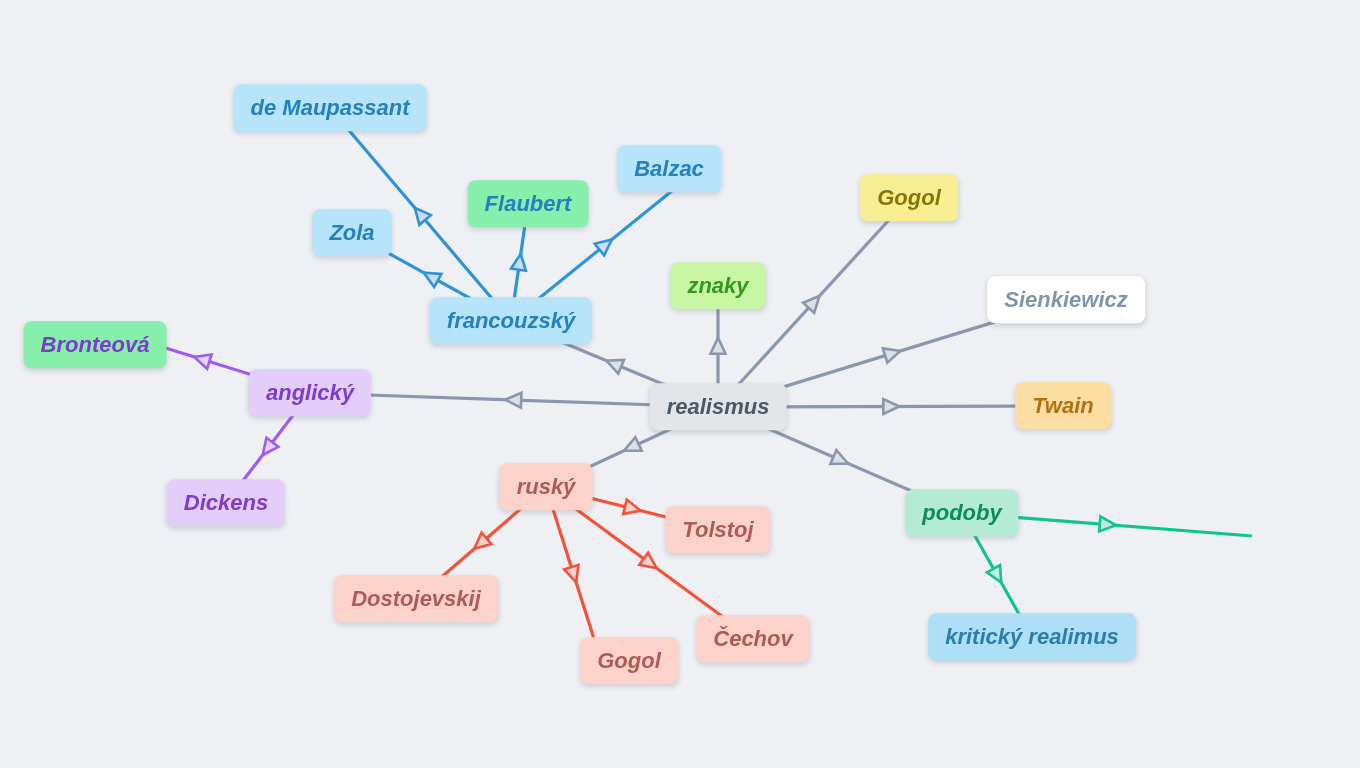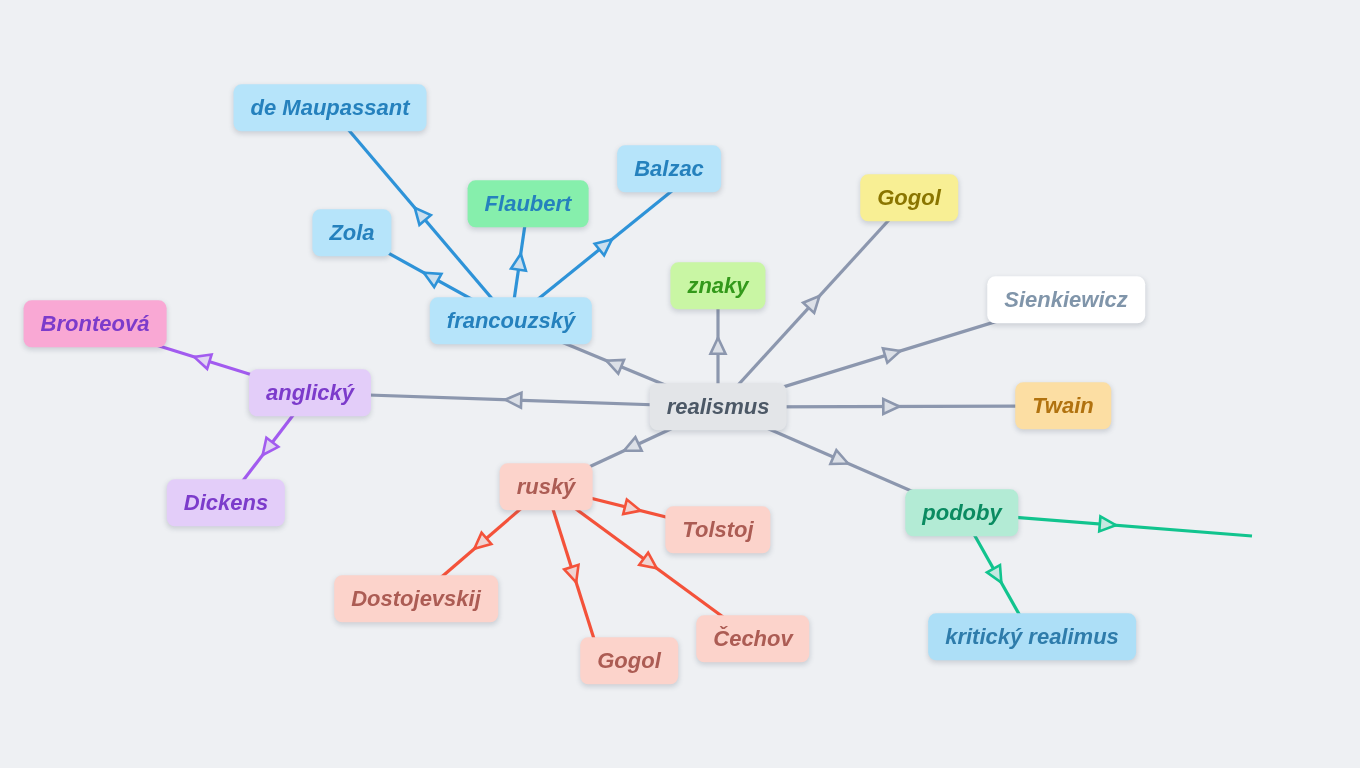--- a/index.html
+++ b/index.html
@@ -99,21 +99,21 @@
       <div class="node" style="left: 1066px; top: 300px; background: rgb(255, 255, 255); color: rgb(128, 149, 170);"><span>Sienkiewicz</span></div>
       <div class="node" style="left: 1063px; top: 406px; background: rgb(252, 222, 163); color: rgb(177, 114, 15);"><span>Twain</span></div>
       <div class="node" style="left: 962px; top: 513px; background: rgb(179, 235, 213); color: rgb(10, 139, 97);"><span>podoby</span></div>
       <div class="node" style="left: 1032px; top: 637px; background: rgb(173, 223, 247); color: rgb(46, 124, 171);"><span>kritický realimus</span></div>
       <div class="node" style="left: 546px; top: 487px; background: rgb(252, 211, 203); color: rgb(172, 92, 84);"><span>ruský</span></div>
       <div class="node" style="left: 718px; top: 530px; background: rgb(252, 211, 203); color: rgb(172, 92, 84);"><span>Tolstoj</span></div>
       <div class="node" style="left: 416px; top: 599px; background: rgb(252, 211, 203); color: rgb(172, 92, 84);"><span>Dostojevskij</span></div>
       <div class="node" style="left: 601px; top: 661px; background: rgb(252, 211, 203); color: rgb(172, 92, 84); margin-left: 28px;"><span>Gogol</span></div>
       <div class="node" style="left: 753px; top: 639px; background: rgb(252, 211, 203); color: rgb(172, 92, 84);"><span>Čechov</span></div>
       <div class="node" style="left: 310px; top: 393px; background: rgb(227, 205, 249); color: rgb(124, 59, 203);"><span>anglický</span></div>
-      <div class="node" style="left: 95px; top: 324px; background: #f9a8d4; color: rgb(124, 59, 203);"><span>Bronteová</span></div>
+      <div class="node" style="left: 95px; top: 345px; background: #86efac; color: rgb(124, 59, 203);"><span>Bronteová</span></div>
       <div class="node" style="left: 226px; top: 503px; background: rgb(227, 205, 249); color: rgb(124, 59, 203);"><span>Dickens</span></div>
       <div class="node" style="left: 511px; top: 321px; background: rgb(182, 228, 250); color: rgb(37, 129, 189);"><span>francouzský</span></div>
       <div class="node" style="left: 330px; top: 108px; background: rgb(182, 228, 250); color: rgb(37, 129, 189);"><span>de Maupassant</span></div>
       <div class="node" style="left: 352px; top: 233px; background: rgb(182, 228, 250); color: rgb(37, 129, 189);"><span>Zola</span></div>
       <div class="node" style="left: 528px; top: 204px; background: #86efac; color: rgb(37, 129, 189);"><span>Flaubert</span></div>
       <div class="node" style="left: 669px; top: 169px; background: rgb(182, 228, 250); color: rgb(37, 129, 189);"><span>Balzac</span></div>
     </div>
 </div>
 
 </body></html>

